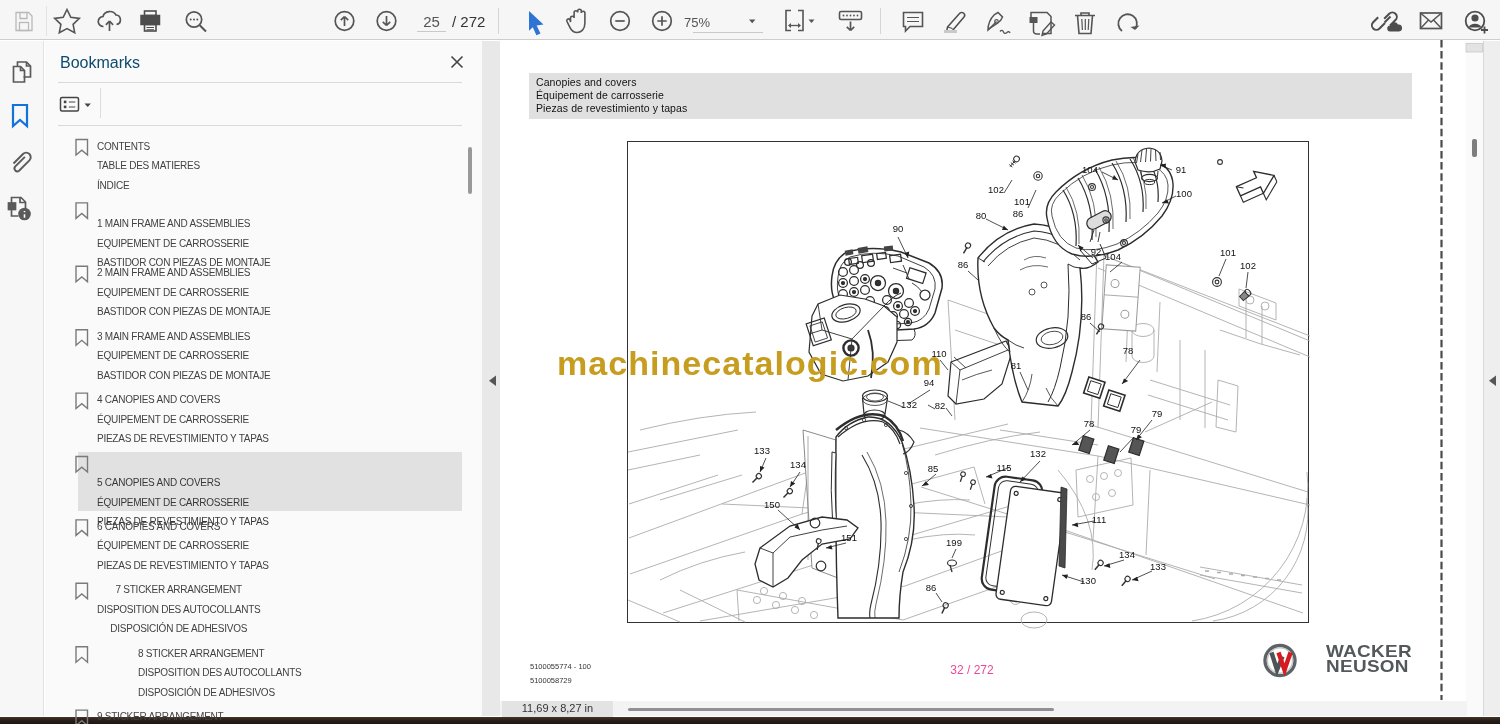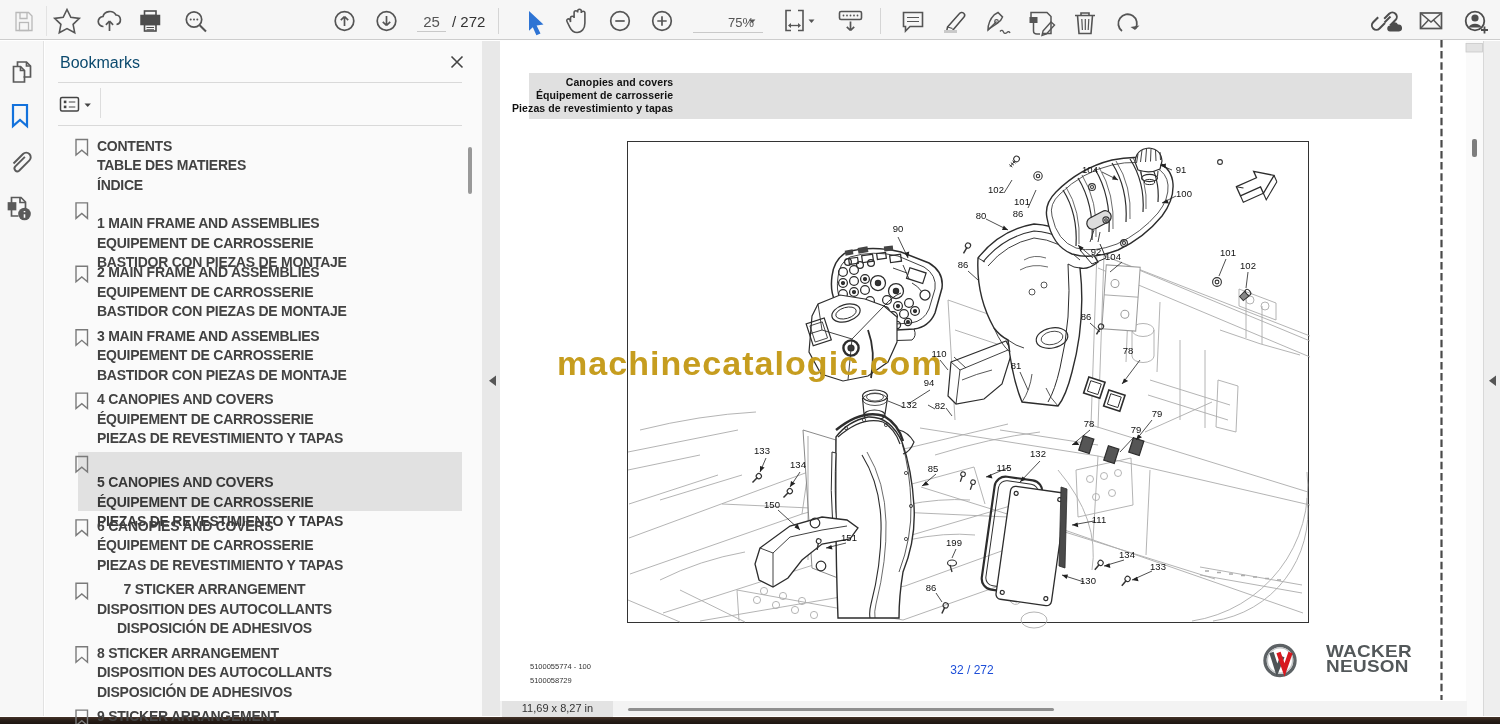--- a/index.html
+++ b/index.html
@@ -10,33 +10,33 @@
   .toolbar { left:0; top:0; width:1500px; height:40px; background:#f6f6f6; border-bottom:1px solid #cdcdcd; }
   .leftstrip { left:0; top:41px; width:44px; height:675px; background:#f7f7f7; border-right:1px solid #e2e2e2; }
   .panel { left:45px; top:41px; width:437px; height:675px; background:#fafafa; }
   .docarea { left:482px; top:41px; width:1018px; height:675px; background:#e8e8e8; }
   .page { left:500px; top:41px; width:967px; height:660px; background:#fff; }
   .rtrack { left:1466px; top:41px; width:17px; height:675px; background:#fafafa; }
   .rpane { left:1483px; top:41px; width:17px; height:675px; background:#eeeeee; border-left:1px solid #d8d8d8; }
   .vthumb { left:1472px; top:139px; width:4.5px; height:18px; background:#7e7e7e; border-radius:2px; }
   .pthumb { left:468px; top:147px; width:4px; height:47px; background:#999; border-radius:2px; }
     .hdrbar { left:529px; top:73px; width:883px; height:46px; background:#e0e0e0; }
-  .hdrtxt { left:512px; top:76px; font-size:10.5px; font-weight:bold; color:#111; line-height:13.2px; letter-spacing:0.1px;text-align:right;}
+  .hdrtxt { left:536px; top:76px; font-size:10.5px; font-weight:normal; color:#111; line-height:13.2px; letter-spacing:0.1px;}
   .hlrow { left:78px; top:452px; width:384px; height:59px; background:#e1e1e1; }
   .bktitle { left:60px; top:54px; font-size:16px; color:#0c4a6e; }
   .sep { background:#d9d9d9; height:1px; }
   .vdiv { background:#dddddd; width:1px; }
-  .entry { left:97px; font-size:14px; color:#424242; line-height:19.6px; white-space:nowrap; letter-spacing:-0.25px;font-weight:bold;}
+  .entry { left:97px; font-size:10px; color:#424242; line-height:19.6px; white-space:nowrap; letter-spacing:-0.25px;}
   .blackbar { left:0; top:717px; width:1500px; height:7px; background:linear-gradient(180deg,#453329 0%,#2a1f18 45%,#1c1410 100%); }
   .btmstrip { left:500px; top:701px; width:967px; height:15px; background:#f3f3f3; }
   .tooltip { left:502px; top:701px; width:111px; height:22px; background:#e3e3e3; font-size:11px; color:#333; text-align:center; line-height:15px; }
   .hthumb { left:628px; top:708px; width:426px; height:3px; background:#909090; border-radius:1.5px; }
   .wm { left:557px; top:343.5px; font-size:34px; font-weight:bold; color:#c69d1f; letter-spacing:1.05px; white-space:nowrap; z-index:5;}
   .ftsmall { left:530px; top:659.5px; font-size:7.5px; color:#333; line-height:14px; }
-  .ftpage { left:940px; top:663px; width:64px; text-align:center; font-size:12px; color:#1d4ed8; }
+  .ftpage { left:940px; top:663px; width:64px; text-align:center; font-size:12px; color:#ec4899; }
   .wn { left:1326px; top:644px; font-size:17.5px; font-weight:bold; color:#53585a; line-height:15.6px; letter-spacing:0.3px; transform:scale(1.08,0.97); transform-origin:0 0; }
   svg.layer { position:absolute; left:0; top:0; z-index:3; }
   .label { font-size:9.5px; fill:#111; font-family:"Liberation Sans", sans-serif; }
 </style>
 </head>
 <body>
 <div id="stage">
 
   <div class="abs docarea"></div>
   <div class="abs page"></div>
@@ -53,21 +53,21 @@
   <div class="abs tooltip">11,69 x 8,27 in</div>
   <div class="abs hthumb"></div>
   <div class="abs blackbar"></div>
 
   <div class="abs" style="left:417px;top:13px;width:29px;text-align:center;font-size:15px;color:#555;">25</div>
   <div class="abs" style="left:417px;top:30.5px;width:29px;height:1px;background:#c9c9c9;"></div>
   <div class="abs" style="left:452px;top:13px;font-size:15px;color:#333;">/ 272</div>
   <div class="abs" style="left:498px;top:8px;width:1px;height:26px;background:#d5d5d5;"></div>
   <div class="abs" style="left:880px;top:8px;width:1px;height:26px;background:#d5d5d5;"></div>
   <div class="abs" style="left:46px;top:6px;width:1px;height:30px;background:#e3e3e3;"></div>
-  <div class="abs" style="left:684px;top:14.5px;width:70px;text-align:right;font-size:13px;color:#555;">75%</div>
+  <div class="abs" style="left:684px;top:14.5px;width:70px;text-align:left;font-size:13px;color:#555;">75%</div>
   <div class="abs" style="left:693px;top:32px;width:70px;height:1px;background:#c9c9c9;"></div>
 
   <div class="abs bktitle">Bookmarks</div>
   <div class="abs sep" style="left:58px;top:82px;width:404px;"></div>
   <div class="abs vdiv" style="left:100px;top:88px;height:30px;"></div>
   <div class="abs sep" style="left:58px;top:125px;width:404px;"></div>
 
   <div class="abs hdrtxt">Canopies and covers<br>Équipement de carrosserie<br>Piezas de revestimiento y tapas</div>
 
   <div class="abs wm">machinecatalogic.com</div>
@@ -77,21 +77,21 @@
   <div class="abs wn">WACKER<br>NEUSON</div>
 
   <div class="abs entry" style="top:136.5px;">CONTENTS<br>TABLE DES MATIERES<br>ÍNDICE</div>
   <div class="abs entry" style="top:214px;">1 MAIN FRAME AND ASSEMBLIES<br>EQUIPEMENT DE CARROSSERIE<br>BASTIDOR CON PIEZAS DE MONTAJE</div>
   <div class="abs entry" style="top:263.3px;">2 MAIN FRAME AND ASSEMBLIES<br>EQUIPEMENT DE CARROSSERIE<br>BASTIDOR CON PIEZAS DE MONTAJE</div>
   <div class="abs entry" style="top:326.7px;">3 MAIN FRAME AND ASSEMBLIES<br>EQUIPEMENT DE CARROSSERIE<br>BASTIDOR CON PIEZAS DE MONTAJE</div>
   <div class="abs entry" style="top:390.1px;">4 CANOPIES AND COVERS<br>ÉQUIPEMENT DE CARROSSERIE<br>PIEZAS DE REVESTIMIENTO Y TAPAS</div>
   <div class="abs entry" style="top:473px;color:#383838;">5 CANOPIES AND COVERS<br>ÉQUIPEMENT DE CARROSSERIE<br>PIEZAS DE REVESTIMIENTO Y TAPAS</div>
   <div class="abs entry" style="top:516.9px;">6 CANOPIES AND COVERS<br>ÉQUIPEMENT DE CARROSSERIE<br>PIEZAS DE REVESTIMIENTO Y TAPAS</div>
   <div class="abs entry" style="top:580.3px;text-align:center;">7 STICKER ARRANGEMENT<br>DISPOSITION DES AUTOCOLLANTS<br>DISPOSICIÓN DE ADHESIVOS</div>
-  <div class="abs entry" style="top:643.7px;">8 STICKER ARRANGEMENT<br>DISPOSITION DES AUTOCOLLANTS<br>DISPOSICIÓN DE ADHESIVOS</div>
+  <div class="abs entry" style="top:643.7px;margin-left:41px;">8 STICKER ARRANGEMENT<br>DISPOSITION DES AUTOCOLLANTS<br>DISPOSICIÓN DE ADHESIVOS</div>
   <div class="abs entry" style="top:707.1px;">9 STICKER ARRANGEMENT<br>DISPOSITION DES AUTOCOLLANTS</div>
 
   <svg class="layer" width="1500" height="724" viewBox="0 0 1500 724">
 
   <g id="icons" fill="none" stroke="#555" stroke-width="1.5">
 
     <g stroke="#b9b9b9" stroke-width="1.3">
       <path d="M16,12.5 h12.5 l3.5,3.5 v14.5 h-16 z"></path>
       <path d="M20,12.5 v6 h7 v-6"></path>
       <rect x="19.5" y="22.5" width="9" height="8"></rect>

